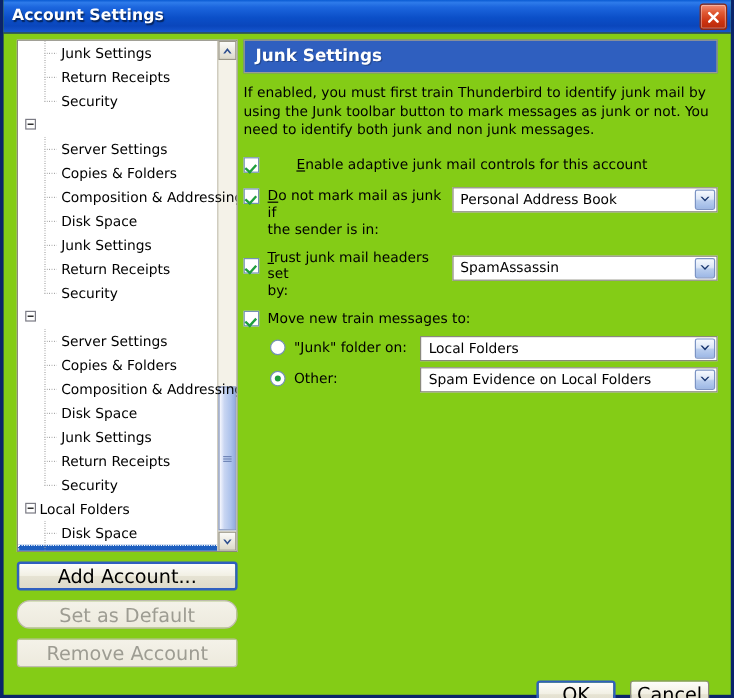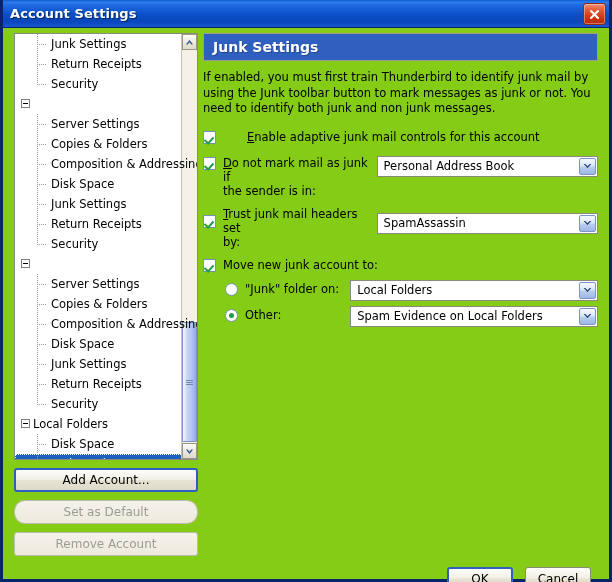--- a/index.html
+++ b/index.html
@@ -91,21 +91,21 @@
   .sb-down{bottom:0;}
   .sb-thumb{
     position:absolute;left:0;width:15px;
     background:linear-gradient(to right,#FAFAFF 0%,#C9D6F2 30%,#AEC3EC 70%,#92ACE0 100%);
     border:1px solid #8296C4;box-sizing:border-box;cursor:pointer;
     display:flex;align-items:center;justify-content:center;
   }
   .grip i{display:block;width:7px;height:1px;background:#7086B8;margin:1px 0;}
   
   .btn{
-    font-family:"DejaVu Sans","Liberation Sans",sans-serif;font-size:12px;
+    font-family:"DejaVu Sans","Liberation Sans",sans-serif;font-size:16px;
     background:linear-gradient(to bottom,#FDFDFB 0%,#F2F0E4 48%,#E6E3D3 52%,#DEDACA 100%);
     border:1px solid #8A897C;border-radius:3px;box-sizing:border-box;
     color:#000;cursor:pointer;
     display:flex;align-items:center;justify-content:center;
   }
   .btn.disabled{color:#9D9C92;cursor:default;
     background:linear-gradient(to bottom,#F4F2E9,#EDEADD);border-color:#BFBCAE;}
   .btn.default{border:2px solid #2F5FBF;}
   .left-btn{position:absolute;left:11px;width:184px;height:24px;}
   #addAccountBtn{top:440px;}
@@ -270,21 +270,21 @@
           <span class="arrow">
             <svg width="9" height="6" viewBox="0 0 9 6" aria-hidden="true">
                 <path d="M0.7,1 L4.5,5 L8.3,1 L6.8,1 L4.5,3.3 L2.2,1 Z" fill="#17356E"></path>
               </svg>
           </span>
         </div>
       </div>
 
       <div class="row" style="margin-top:9px;">
         <div class="cb checked"></div>
-        <div class="cb-label">Move new junk account to:</div>
+        <div class="cb-label">Move new train messages to:</div>
       </div>
 
       <div class="row" style="margin-top:10px;margin-left:22px;">
         <div class="rb"></div>
         <div class="cb-label" style="width:105px;">"Junk" folder on:</div>
         <div class="combo" style="width:252px;margin-left:2px;margin-top:-2px;">
           <span class="val">Local Folders</span>
           <span class="arrow">
             <svg width="9" height="6" viewBox="0 0 9 6" aria-hidden="true">
                 <path d="M0.7,1 L4.5,5 L8.3,1 L6.8,1 L4.5,3.3 L2.2,1 Z" fill="#17356E"></path>

